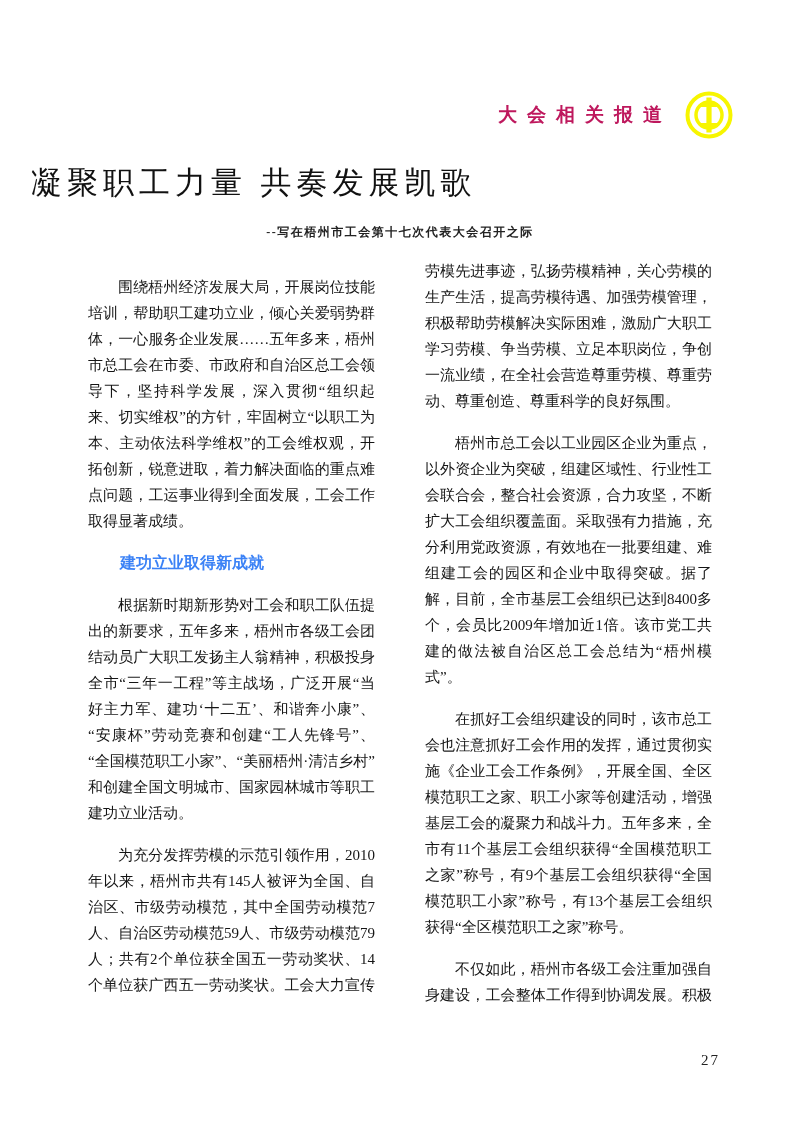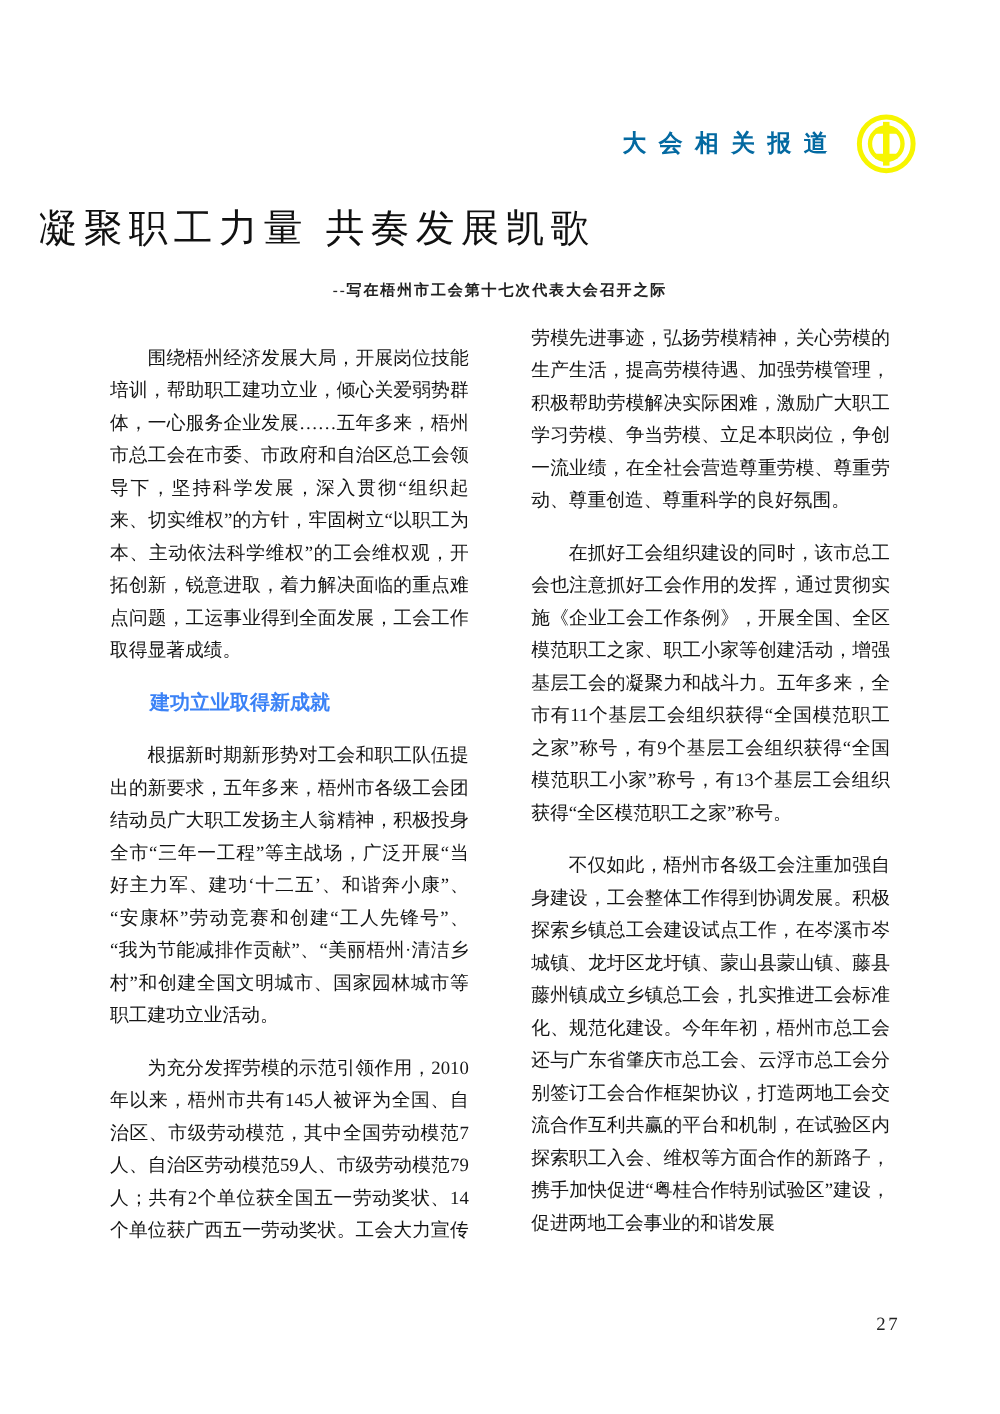--- a/index.html
+++ b/index.html
@@ -15,21 +15,21 @@
   
   .report-header{
     position:absolute;top:90px;right:66px;
     display:flex;align-items:center;gap:12px;
   }
   .report-header .label{
     font-family:"Liberation Sans","DejaVu Sans",sans-serif;
     font-weight:bold;
     font-size:19px;
     letter-spacing:10px;
-    color:#0369a1;
+    color:#be185d;
     white-space:nowrap;
   }
   .emblem{width:50px;height:50px;flex:0 0 auto;}
 
   
   .title{
     position:absolute;top:162px;left:0;width:100%;
     font-family:"Liberation Sans","DejaVu Sans",sans-serif;
     font-weight:normal;
     font-size:31px;
@@ -92,22 +92,23 @@
       </svg>
     </span>
   </div>
 
   <div class="title">凝聚职工力量 共奏发展凯歌</div>
   <div class="subtitle">--写在梧州市工会第十七次代表大会召开之际</div>
 
   <div class="body-columns">
     <p class="para">围绕梧州经济发展大局，开展岗位技能培训，帮助职工建功立业，倾心关爱弱势群体，一心服务企业发展……五年多来，梧州市总工会在市委、市政府和自治区总工会领导下，坚持科学发展，深入贯彻“组织起来、切实维权”的方针，牢固树立“以职工为本、主动依法科学维权”的工会维权观，开拓创新，锐意进取，着力解决面临的重点难点问题，工运事业得到全面发展，工会工作取得显著成绩。</p>
     <p class="subhead">建功立业取得新成就</p>
-    <p class="para">根据新时期新形势对工会和职工队伍提出的新要求，五年多来，梧州市各级工会团结动员广大职工发扬主人翁精神，积极投身全市“三年一工程”等主战场，广泛开展“当好主力军、建功‘十二五’、和谐奔小康”、“安康杯”劳动竞赛和创建“工人先锋号”、“我为节能减排作贡献”、“美丽梧州·清洁乡村”和创建全国文明城市、国家园林城市等职工建功立业活动。</p>
+    <p class="para">根据新时期新形势对工会和职工队伍提出的新要求，五年多来，梧州市各级工会团结动员广大职工发扬主人翁精神，积极投身全市“三年一工程”等主战场，广泛开展“当好主力军、建功‘十二五’、和谐奔小康”、“安康杯”劳动竞赛和创建“工人先锋号”、“全国模范职工小家”、“美丽梧州·清洁乡村”和创建全国文明城市、国家园林城市等职工建功立业活动。</p>
     <p class="para">为充分发挥劳模的示范引领作用，2010年以来，梧州市共有145人被评为全国、自治区、市级劳动模范，其中全国劳动模范7人、自治区劳动模范59人、市级劳动模范79人；共有2个单位获全国五一劳动奖状、14个单位获广西五一劳动奖状。工会大力宣传劳模先进事迹，弘扬劳模精神，关心劳模的生产生活，提高劳模待遇、加强劳模管理，积极帮助劳模解决实际困难，激励广大职工学习劳模、争当劳模、立足本职岗位，争创一流业绩，在全社会营造尊重劳模、尊重劳动、尊重创造、尊重科学的良好氛围。</p>
+    <p class="para">梧州市总工会以工业园区企业为重点，以外资企业为突破，组建区域性、行业性工会联合会，整合社会资源，合力攻坚，不断扩大工会组织覆盖面。采取强有力措施，充分利用党政资源，有效地在一批要组建、难组建工会的园区和企业中取得突破。据了解，目前，全市基层工会组织已达到8400多个，会员比2009年增加近1倍。该市党工共建的做法被自治区总工会总结为“梧州模式”。</p>
     <p class="para">在抓好工会组织建设的同时，该市总工会也注意抓好工会作用的发挥，通过贯彻实施《企业工会工作条例》，开展全国、全区模范职工之家、职工小家等创建活动，增强基层工会的凝聚力和战斗力。五年多来，全市有11个基层工会组织获得“全国模范职工之家”称号，有9个基层工会组织获得“全国模范职工小家”称号，有13个基层工会组织获得“全区模范职工之家”称号。</p>
     <p class="para">不仅如此，梧州市各级工会注重加强自身建设，工会整体工作得到协调发展。积极探索乡镇总工会建设试点工作，在岑溪市岑城镇、龙圩区龙圩镇、蒙山县蒙山镇、藤县藤州镇成立乡镇总工会，扎实推进工会标准化、规范化建设。今年年初，梧州市总工会还与广东省肇庆市总工会、云浮市总工会分别签订工会合作框架协议，打造两地工会交流合作互利共赢的平台和机制，在试验区内探索职工入会、维权等方面合作的新路子，携手加快促进“粤桂合作特别试验区”建设，促进两地工会事业的和谐发展</p>
 
   </div>
 
   <div class="page-number">27</div>
 
 </div>
 
 </body></html>

